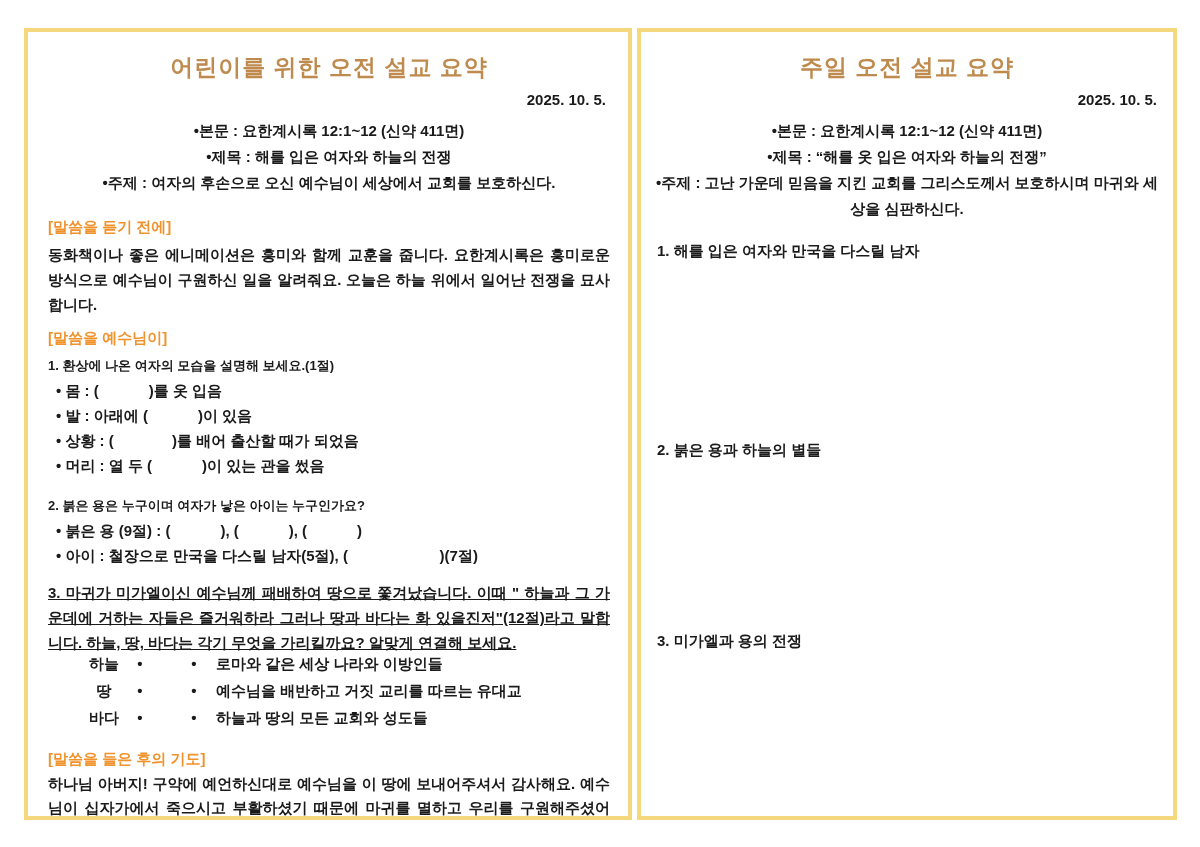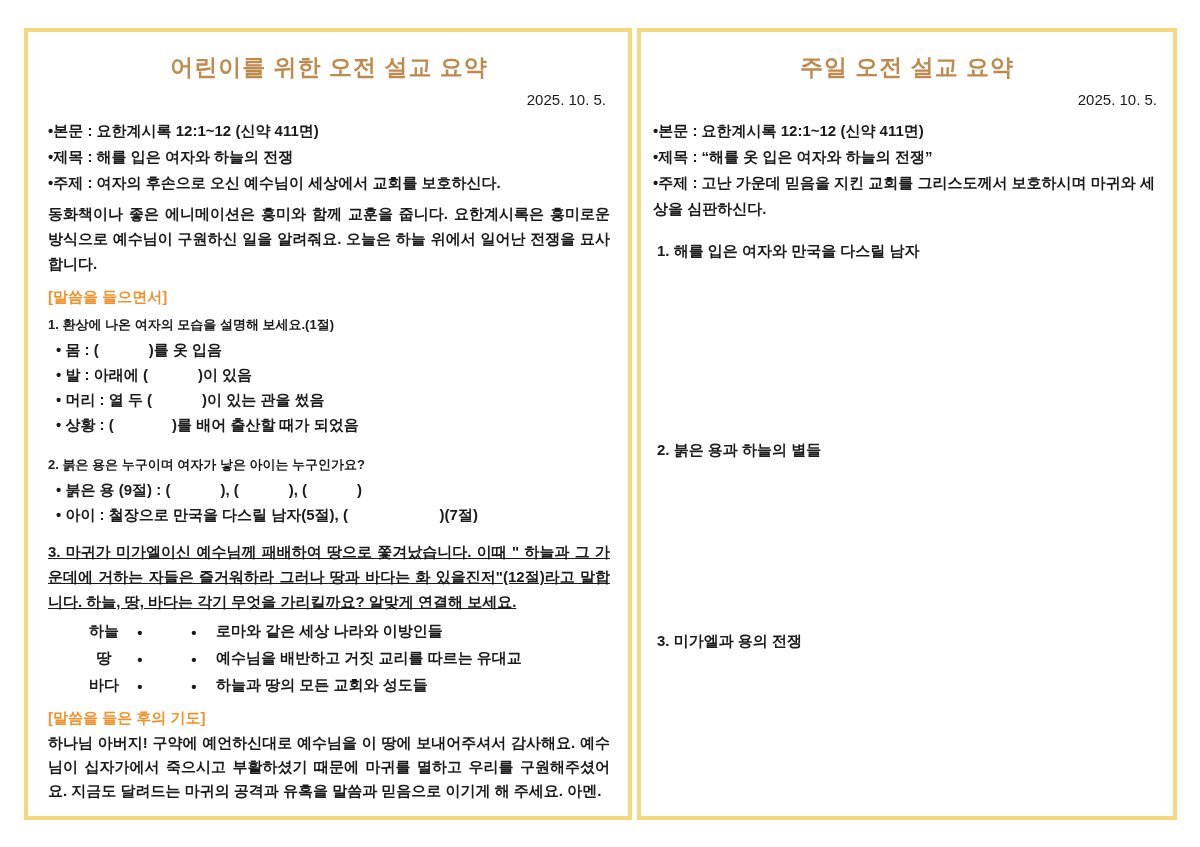--- a/index.html
+++ b/index.html
@@ -40,30 +40,31 @@
     font-size: 23px;
     font-weight: 700;
     color: #bf8a4d;
     letter-spacing: 1px;
     white-space: pre-wrap;
   }
   .doc-date {
     margin-top: 8px;
     text-align: right;
     font-size: 15px;
-    font-weight: 400;
+    font-weight: 700;
     padding-right: 4px;
     white-space: pre-wrap;
   }
   .meta-block { margin-top: 10px; }
   .meta-line {
     font-size: 15px;
     font-weight: 700;
     line-height: 26px;
     white-space: pre-wrap;
+    text-align: center;
   }
   .sec-heading {
     font-size: 15px;
     font-weight: 700;
     color: #f0932d;
     white-space: pre-wrap;
   }
   .sec1-heading { margin-top: 22px; }
   .sec2-heading { margin-top: 12px; }
   .sec3-heading { margin-top: 14px; }
@@ -87,21 +88,21 @@
   .sub-item {
     font-size: 15px;
     font-weight: 700;
     line-height: 25px;
     padding-left: 8px;
     white-space: pre-wrap;
   }
   .match-block { margin-top: 0px; }
   .match-row {
     display: flex;
-    align-items: flex-end;
+    align-items: flex-start;
     height: 27px;
     font-size: 15px;
     font-weight: 700;
     margin-left: 32px;
   }
   .match-term {
     width: 48px;
     text-align: center;
     white-space: pre-wrap;
   }
@@ -134,29 +135,30 @@
 <div class="page page-left">
   <div class="doc-title">어린이를 위한 오전 설교 요약</div>
   <div class="doc-date">2025. 10. 5.</div>
 
   <div class="meta-block">
     <div class="meta-line">•본문 : 요한계시록 12:1~12 (신약 411면)</div>
     <div class="meta-line">•제목 : 해를 입은 여자와 하늘의 전쟁</div>
     <div class="meta-line">•주제 : 여자의 후손으로 오신 예수님이 세상에서 교회를 보호하신다.</div>
   </div>
 
+  <div class="sec-heading sec1-heading">[말씀을 듣기 전에]</div>
   <div class="para">동화책이나 좋은 에니메이션은 흥미와 함께 교훈을 줍니다. 요한계시록은 흥미로운 방식으로 예수님이 구원하신 일을 알려줘요. 오늘은 하늘 위에서 일어난 전쟁을 묘사합니다.</div>
 
-  <div class="sec-heading sec2-heading">[말씀을 들으면서]</div>
+  <div class="sec-heading sec2-heading">[말씀을 예수님이]</div>
 
   <div class="q-line">1. 환상에 나온 여자의 모습을 설명해 보세요.(1절)</div>
   <div class="sub-item">• 몸 : (            )를 옷 입음</div>
   <div class="sub-item">• 발 : 아래에 (            )이 있음</div>
+  <div class="sub-item">• 상황 : (              )를 배어 출산할 때가 되었음</div>
   <div class="sub-item">• 머리 : 열 두 (            )이 있는 관을 썼음</div>
-  <div class="sub-item">• 상황 : (              )를 배어 출산할 때가 되었음</div>
 
   <div class="q-line q2-line">2. 붉은 용은 누구이며 여자가 낳은 아이는 누구인가요?</div>
   <div class="sub-item">• 붉은 용 (9절) : (            ), (            ), (            )</div>
   <div class="sub-item">• 아이 : 철장으로 만국을 다스릴 남자(5절), (                      )(7절)</div>
 
   <div class="para q3-para">3. 마귀가 미가엘이신 예수님께 패배하여 땅으로 쫓겨났습니다. 이때 " 하늘과 그 가운데에 거하는 자들은 즐거워하라 그러나 땅과 바다는 화 있을진저"(12절)라고 말합니다. 하늘, 땅, 바다는 각기 무엇을 가리킬까요? 알맞게 연결해 보세요.</div>
 
   <div class="match-block">
     <div class="match-row">
       <span class="match-term">하늘</span>

